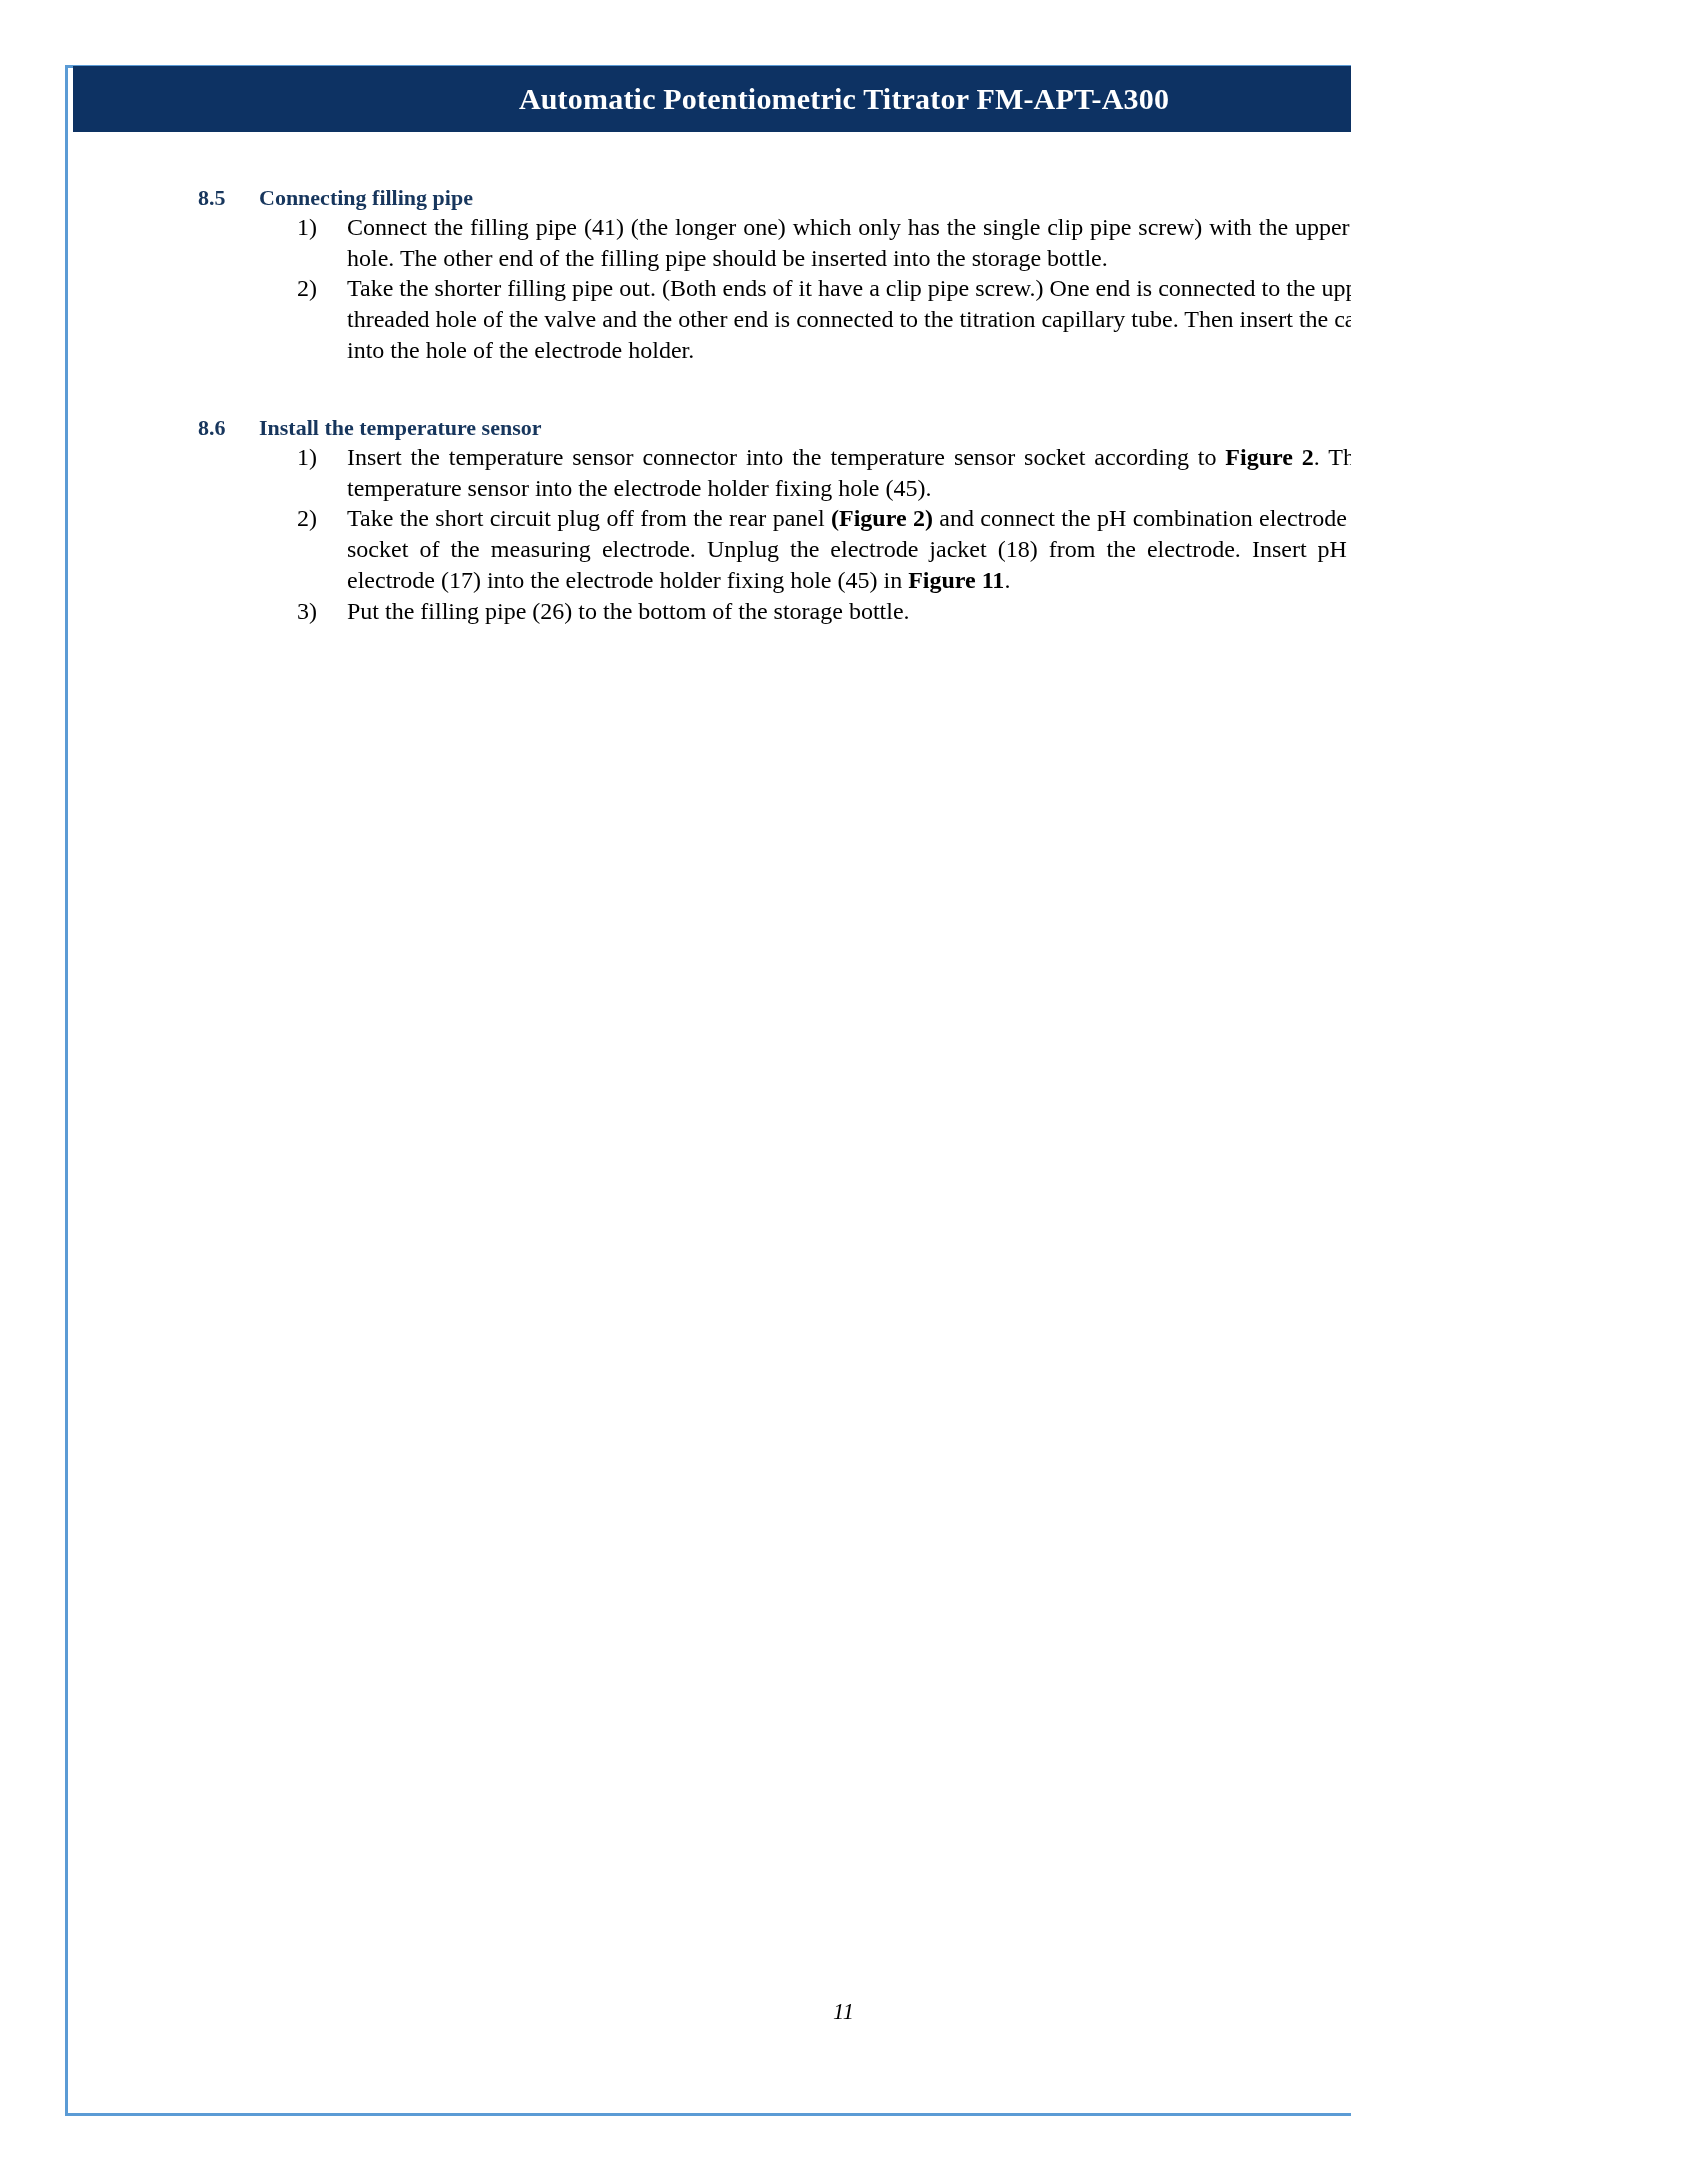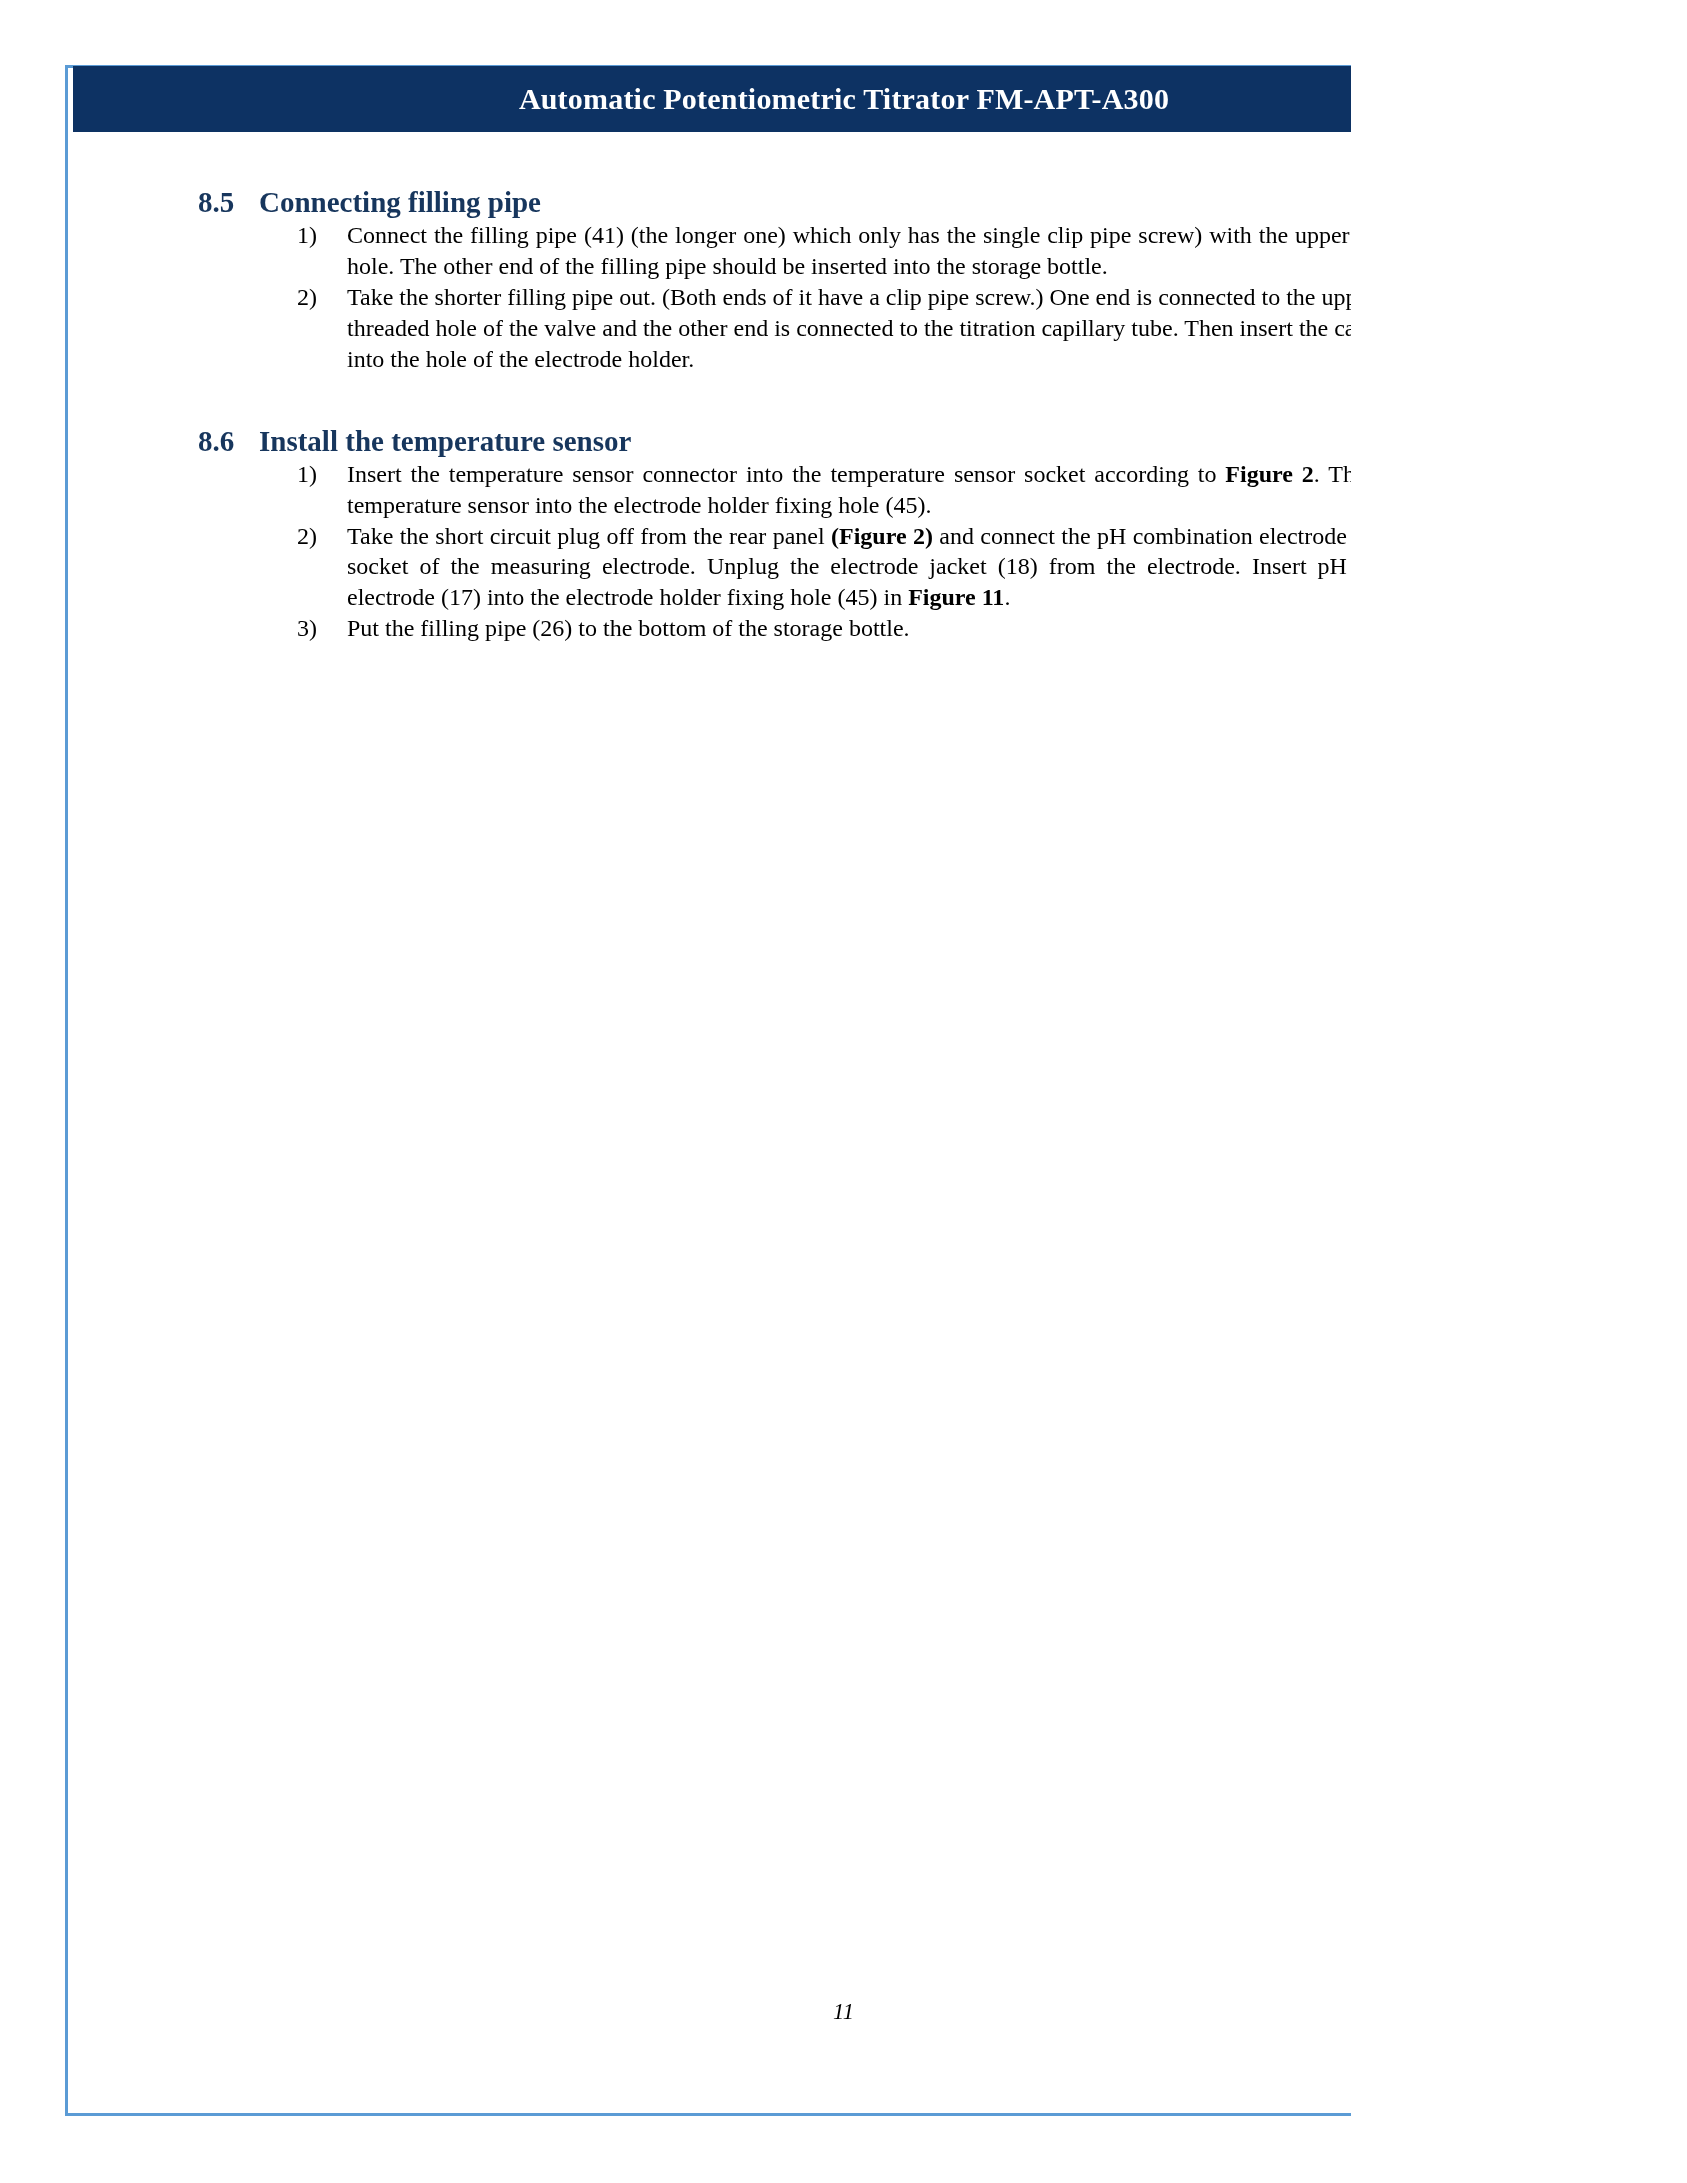--- a/index.html
+++ b/index.html
@@ -70,21 +70,21 @@
 
   .section {
     margin-bottom: 0;
   }
 
   h2.section-heading {
     margin: 0;
     padding: 0;
     font-family: "Liberation Serif", "DejaVu Serif", serif;
     font-weight: bold;
-    font-size: 29px;
+    font-size: 22px;
     color: #17365D;
     line-height: 1.22;
     display: flex;
     align-items: baseline;
   }
   h2.section-heading .sec-num {
     display: inline-block;
     width: 61px;
     flex: 0 0 61px;
   }

